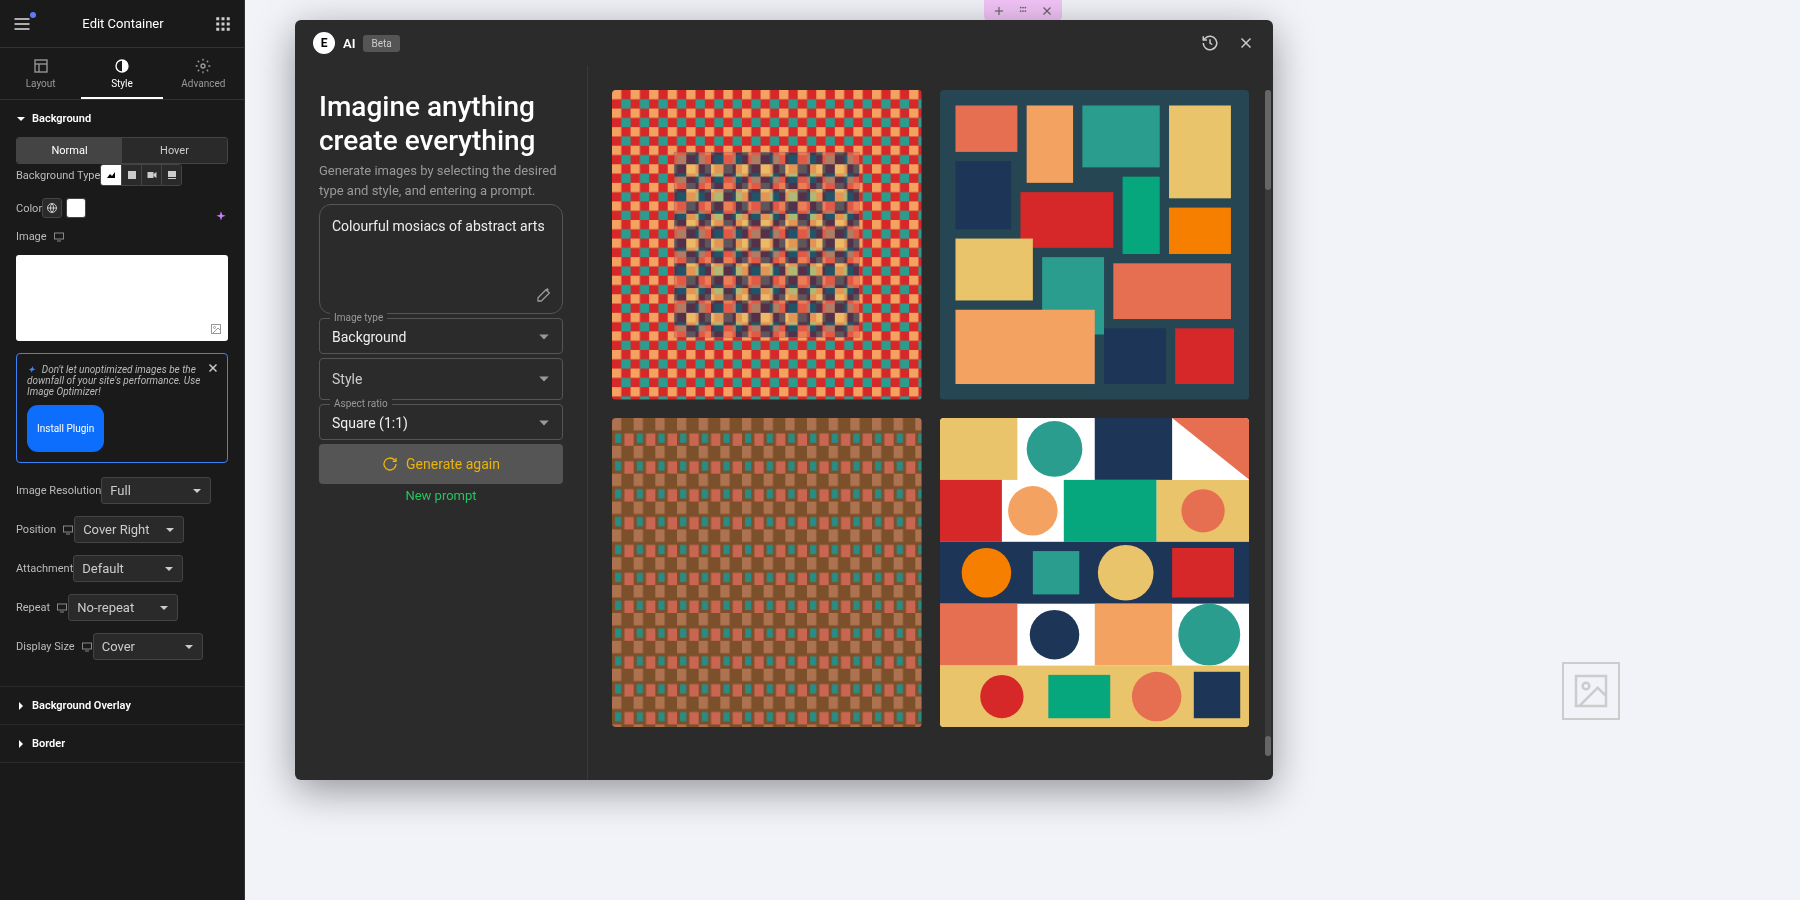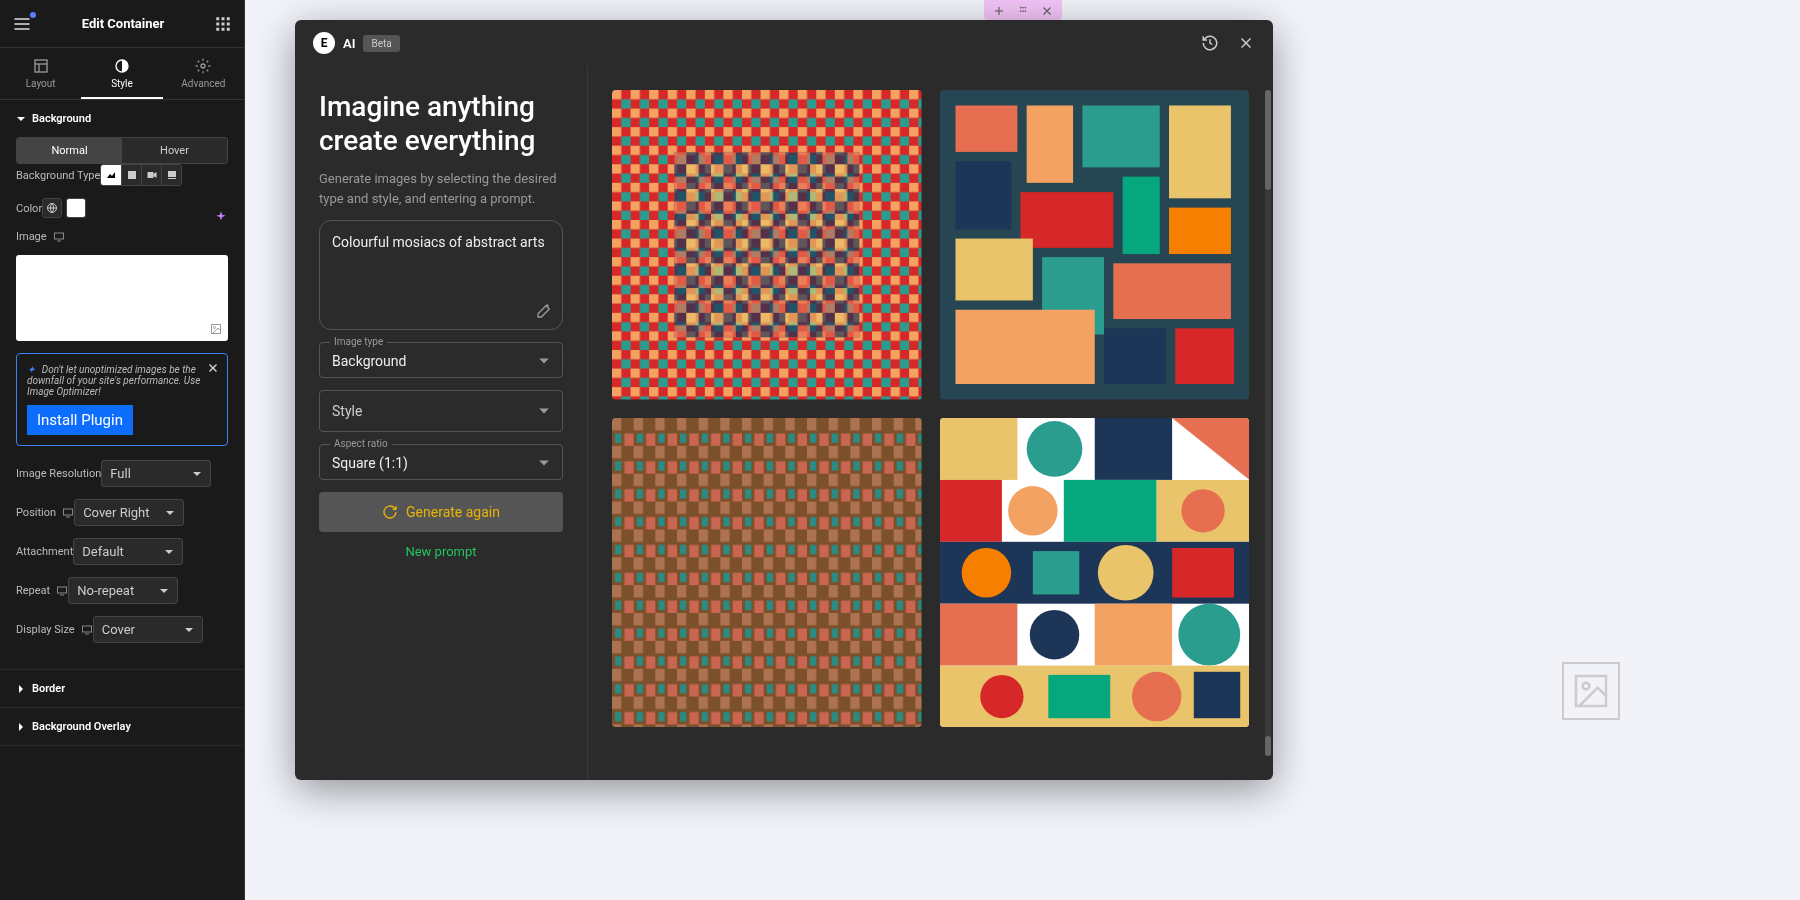--- a/index.html
+++ b/index.html
@@ -2,21 +2,21 @@
 <html><head>
 <meta charset="utf-8">
 <style>
 *{margin:0;padding:0;box-sizing:border-box;font-family:-apple-system,BlinkMacSystemFont,"Segoe UI",Roboto,sans-serif}
 body{background:#f1f3f9;display:flex;height:900px;width:1800px;overflow:hidden}
 .sidebar{width:245px;background:#1a1a1a;color:#ccc;display:flex;flex-direction:column;border-right:1px solid #333}
 .sb-header{display:flex;align-items:center;justify-content:space-between;padding:0 12px;height:48px;border-bottom:1px solid #333}
 .sb-header .h-left{display:flex;align-items:center;gap:8px;position:relative}
 .sb-header .hb{width:20px;height:20px;cursor:pointer}
 .sb-header .dot{position:absolute;top:-2px;right:-4px;width:6px;height:6px;border-radius:50%;background:#5c7cfa}
-.sb-title{color:#fff;font-size:13px;font-weight:700;flex:1;text-align:center}
+.sb-title{color:#fff;font-size:13px;font-weight:400;flex:1;text-align:center}
 .sb-apps{width:18px;height:18px;cursor:pointer}
 .sb-tabs{display:flex;border-bottom:1px solid #333}
 .sb-tab{flex:1;text-align:center;padding:10px 0 8px;font-size:10px;color:#999;cursor:pointer;display:flex;flex-direction:column;align-items:center;gap:4px}
 .sb-tab.active{color:#fff;border-bottom:2px solid #fff}
 .sb-tab svg{width:16px;height:16px}
 .sb-body{flex:1;overflow-y:auto;padding:0}
 .sb-sec{border-bottom:1px solid #2a2a2a}
 .sb-sec-h{display:flex;align-items:center;gap:6px;padding:12px 16px;font-size:11px;font-weight:600;color:#fff;cursor:pointer}
 .sb-sec-h svg{width:10px;height:10px}
 .sb-sec-b{padding:0 16px 14px}
@@ -31,37 +31,37 @@
 .btype .bt.active{background:#fff;color:#000}
 .clr{display:flex;gap:4px}
 .clr .cb{width:20px;height:20px;border:1px solid #444;border-radius:3px;display:flex;align-items:center;justify-content:center;background:#2a2a2a;cursor:pointer}
 .clr .sw{background:#fff}
 .imgup{width:100%;height:86px;background:#fff;border-radius:3px;position:relative;cursor:pointer;margin-bottom:12px}
 .imgup svg{position:absolute;right:6px;bottom:6px;width:12px;height:12px;color:#999}
 .spark{position:absolute;right:0;top:-20px;color:#c77dff;cursor:pointer}
 .tip{border:1px solid #3b82f6;border-radius:4px;padding:10px;margin-bottom:14px;position:relative;font-size:10px;color:#bbb;font-style:italic}
 .tip .tclose{position:absolute;right:8px;top:8px;cursor:pointer;color:#ccc}
 .tip .ticon{color:#3b82f6;margin-right:4px}
-.tip-btn{background:#0d6efd;color:#fff;border:none;padding:6px 10px;border-radius:0;font-size:15px;margin-top:8px;cursor:pointer;font-style:normal}
+.tip-btn{background:#0d6efd;color:#fff;border:none;padding:18px 10px;border-radius:11px;font-size:10px;margin-top:8px;cursor:pointer;font-style:normal}
 .sel{display:flex;align-items:center;justify-content:space-between;border:1px solid #444;border-radius:3px;padding:5px 8px;background:#2a2a2a;font-size:13px;color:#ccc;cursor:pointer;min-width:110px}
 .sel svg{width:10px;height:10px}
 .canvas{flex:1;position:relative;background:#f1f3f9}
 .topstrip{position:absolute;top:0;left:50%;transform:translateX(-50%);display:flex;gap:10px;padding:4px 8px;background:#f3c4f8;border-radius:0 0 6px 6px;align-items:center;z-index:5}
 .topstrip .ic{width:14px;height:14px;cursor:pointer;color:#666}
 .ph{position:absolute;right:180px;bottom:180px;width:58px;height:58px;border:2px solid #ccc;color:#ccc;display:flex;align-items:center;justify-content:center}
 .panel{position:absolute;left:50px;top:20px;width:978px;height:760px;background:#2b2b2b;border-radius:6px;display:flex;flex-direction:column;box-shadow:0 10px 40px rgba(0,0,0,.4);z-index:10}
 .p-head{display:flex;align-items:center;justify-content:space-between;padding:12px 18px}
 .p-head .ph-l{display:flex;align-items:center;gap:8px}
 .ai-badge{width:22px;height:22px;border-radius:50%;background:#fff;display:flex;align-items:center;justify-content:center;color:#000;font-weight:700;font-size:12px}
 .ai-t{color:#fff;font-size:13px;font-weight:600}
 .beta{background:#555;color:#ccc;font-size:10px;padding:3px 8px;border-radius:3px}
 .p-head .ph-r{display:flex;gap:18px;color:#ccc}
 .p-head .ph-r svg{width:18px;height:18px;cursor:pointer}
 .p-body{flex:1;display:flex;overflow:hidden}
-.p-left{width:293px;border-right:1px solid #3a3a3a;padding:24px;display:flex;flex-direction:column;gap:12px}
+.p-left{width:293px;border-right:1px solid #3a3a3a;padding:24px;display:flex;flex-direction:column;gap:4px}
 .p-title{color:#fff;font-size:28px;font-weight:500;line-height:1.2}
 .p-sub{color:#999;font-size:13px;line-height:1.5}
 .prompt{border:1px solid #555;border-radius:12px;padding:12px;min-height:110px;position:relative}
 .prompt-t{color:#eee;font-size:14px;line-height:1.4;background:transparent;border:none;width:100%;resize:none;outline:none;font-family:inherit}
 .prompt .wand{position:absolute;right:10px;bottom:10px;color:#999;cursor:pointer}
 .dd{position:relative;border:1px solid #555;border-radius:4px;padding:10px 12px 8px;cursor:pointer}
 .dd .dl{position:absolute;top:-7px;left:10px;background:#2b2b2b;padding:0 4px;font-size:10px;color:#999}
 .dd .dv{color:#eee;font-size:14px;display:flex;justify-content:space-between;align-items:center}
 .dd .dv svg{width:12px;height:12px;color:#999}
 .dd.nolabel{padding:12px}
@@ -273,29 +273,29 @@
               </svg>
             </div>
         </div>
       </div>
     </div>
     <div class="sb-sec">
       <div class="sb-sec-h">
         <svg viewBox="0 0 10 10" fill="#fff">
             <path d="M3 1 L7 5 L3 9 z"></path>
           </svg>
-        <span>Border</span>
+        <span>Background Overlay</span>
       </div>
     </div>
     <div class="sb-sec">
       <div class="sb-sec-h">
         <svg viewBox="0 0 10 10" fill="#fff">
             <path d="M3 1 L7 5 L3 9 z"></path>
           </svg>
-        <span>Background Overlay</span>
+        <span>Border</span>
       </div>
     </div>
   </div>
 </div>
 
 <div class="collapse">
   <svg width="8" height="8" viewBox="0 0 10 10" fill="#888">
       <path d="M7 1 L3 5 L7 9 z"></path>
     </svg>
 </div>

